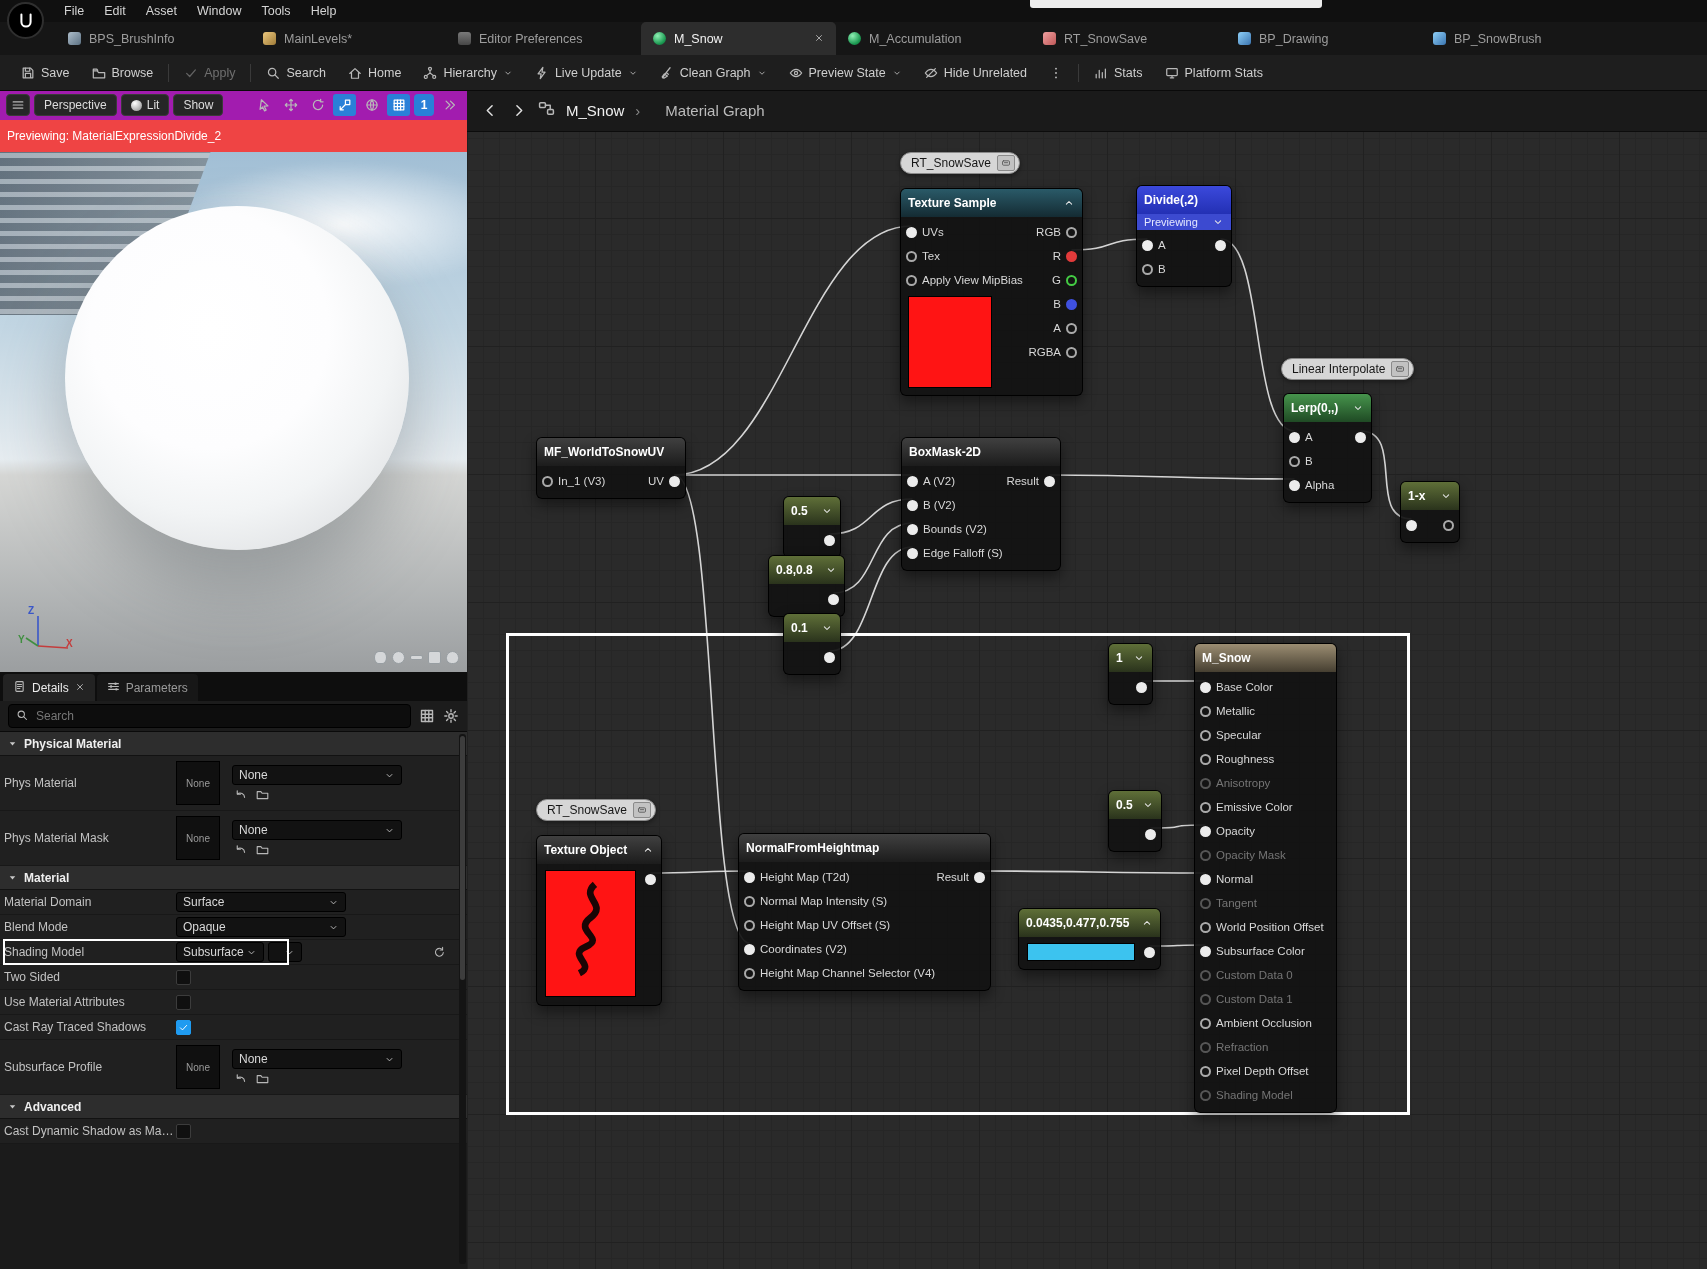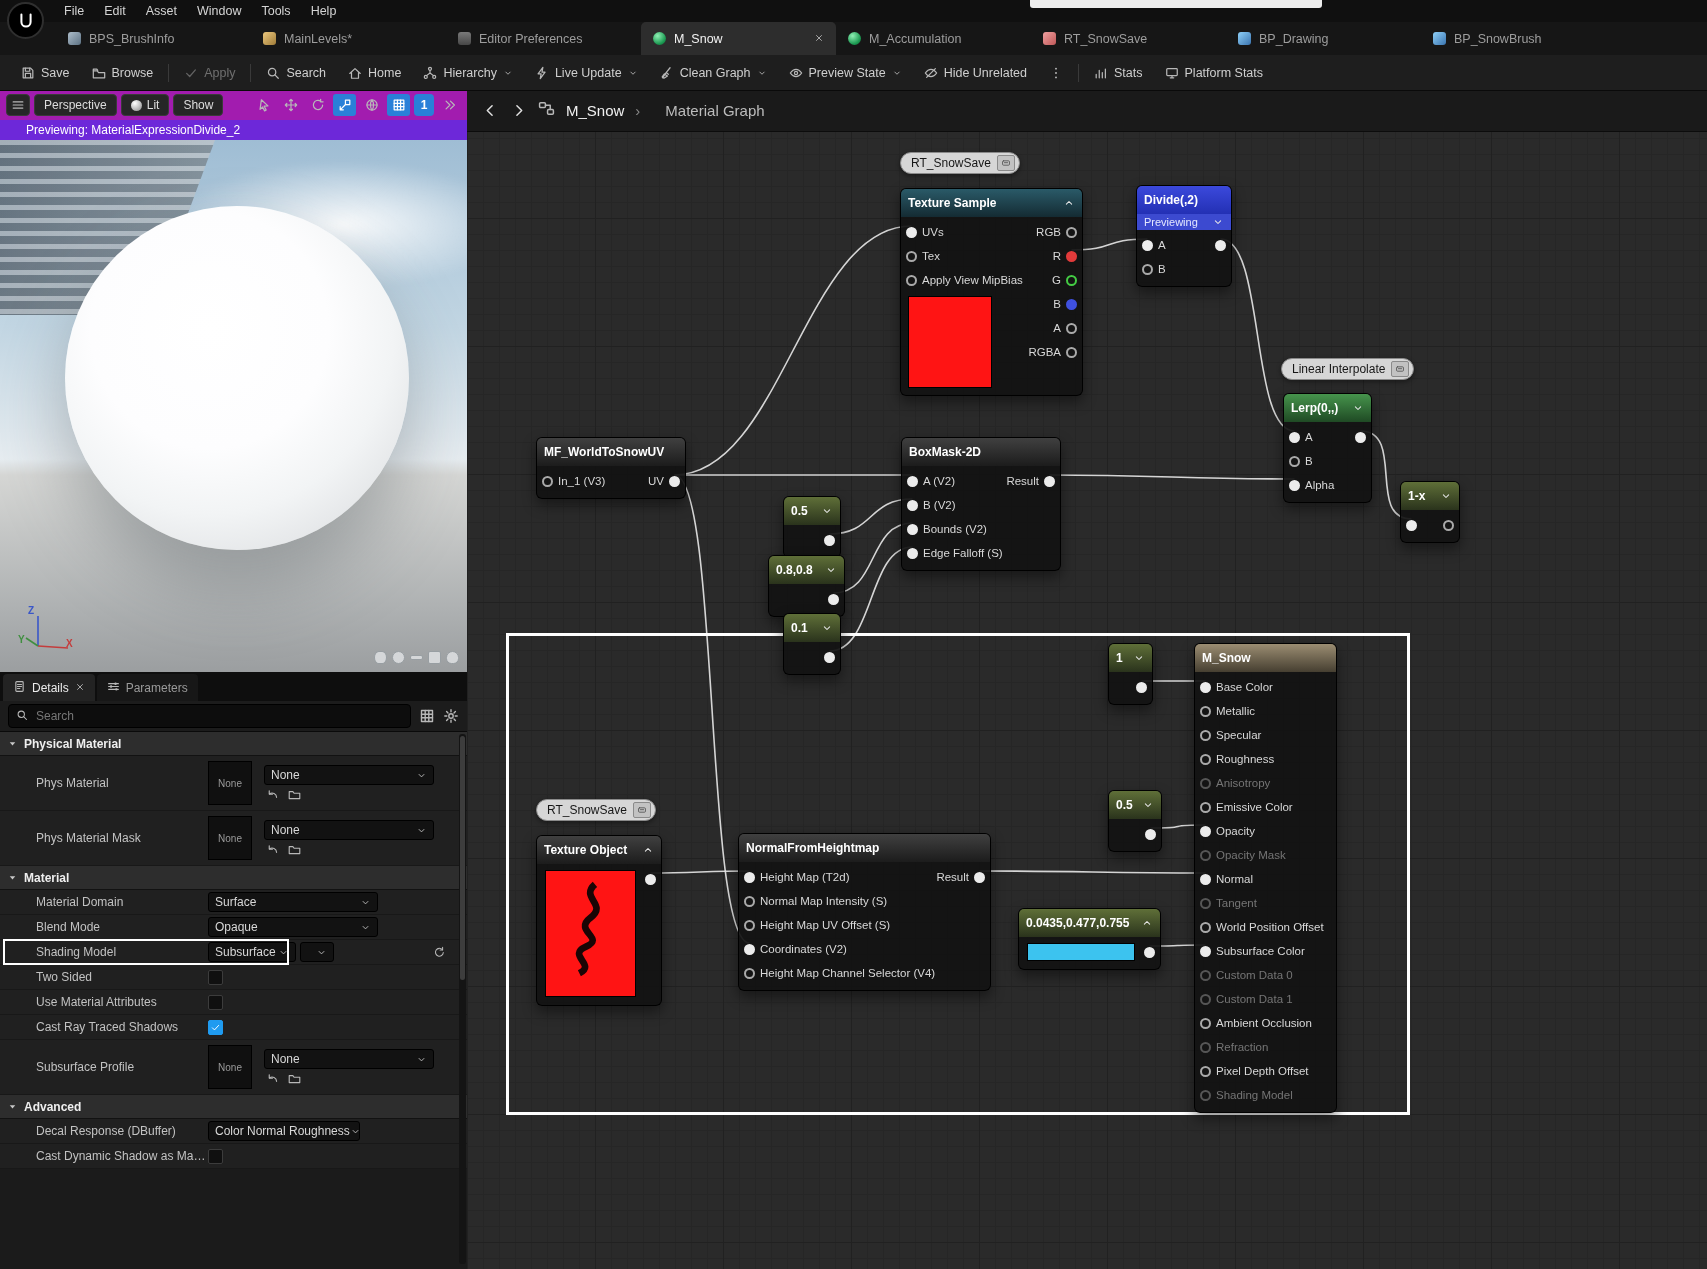--- a/index.html
+++ b/index.html
@@ -42,21 +42,21 @@
   .vp-toolbar{position:relative;height:30px;background:#a21caf;display:flex;align-items:center;gap:4px;padding:0 6px;z-index:5;}
   .vbtn{display:flex;align-items:center;justify-content:center;color:#ddd;font-size:12px;height:22px;border-radius:4px;
     background:#262626;border:1px solid #3a3a3a;padding:0 9px;gap:5px;box-sizing:border-box;}
   .vbtn.sq{width:24px;padding:0;}
   .vbtn.ico{width:23px;padding:0;background:transparent;border:none;}
   .vbtn.ico.active{background:#2a80d8;border-radius:3px;}
   .vbtn.ico.active .ic{stroke:#fff;}
   .vbtn.num{background:#2a80d8;border:none;color:#fff;width:20px;padding:0;font-weight:bold;}
   .vspace{flex:1;}
   .lit-dot{width:11px;height:11px;border-radius:50%;background:radial-gradient(circle at 35% 30%,#fff,#888);}
-  .vp-banner{position:relative;height:20px;background:#6d28d9;color:#fff;font-size:12px;display:flex;align-items:center;padding:0 26px;z-index:5;}
+  .vp-banner{position:relative;height:32px;background:#ef4444;color:#fff;font-size:12px;display:flex;align-items:center;padding:0 7px;z-index:5;}
   .vp-scene{position:absolute;left:0;top:50px;right:0;bottom:0;overflow:hidden;}
   .vp-sky{position:absolute;inset:0;background:linear-gradient(#9fbdd4 0%,#c2d6e3 35%,#e7edf1 60%,#d6d7d5 63%,#aeb1b2 88%,#9b9ea0 100%);}
   .vp-cloud{position:absolute;right:-20px;top:20px;width:320px;height:130px;filter:blur(3px);
     background:radial-gradient(ellipse at 55% 50%,rgba(255,255,255,.95),rgba(255,255,255,0) 70%);}
   .vp-building{position:absolute;left:0;top:0;width:215px;height:175px;opacity:.9;filter:blur(.6px);
     background:repeating-linear-gradient(180deg,rgba(240,245,250,.45) 0 5px,rgba(40,55,70,.12) 5px 13px),linear-gradient(100deg,#64707b,#94a0a8);
     clip-path:polygon(0 0,100% 0,70% 100%,0 100%);}
   .vp-sphere{position:absolute;left:65px;top:66px;width:344px;height:344px;border-radius:50%;
     background:radial-gradient(circle at 42% 36%,#ffffff 0%,#fdfdfe 40%,#f2f4f5 62%,#e3e5e7 80%,#d0d3d5 95%,#c7cacc 100%);
     box-shadow:0 36px 70px rgba(80,86,92,.38);}
@@ -81,21 +81,21 @@
   .d-tab-x .ic{width:10px;height:10px;}
   .d-search{height:30px;background:#1c1c1c;display:flex;align-items:center;padding:0 8px;gap:8px;border-bottom:1px solid #0a0a0a;}
   .srch{flex:1;height:22px;background:#0d0d0d;border:1px solid #000;border-radius:4px;display:flex;align-items:center;padding:0 7px;gap:6px;}
   .srch .ic{width:12px;height:12px;}
   .srch input{flex:1;background:transparent;border:none;outline:none;color:#ddd;font-size:12px;font-family:inherit;}
   .srch input::placeholder{color:#777;}
   .sbtn{display:flex;}
   .sbtn .ic{width:16px;height:16px;}
   .d-sec{height:23px;background:#2d2d2d;border-bottom:1px solid #121212;display:flex;align-items:center;gap:6px;padding:0 7px;font-size:12px;font-weight:bold;color:#efefef;}
   .d-sec .ic{width:11px;height:11px;}
-  .d-row{position:relative;display:flex;align-items:center;min-height:25px;background:#202020;border-bottom:1px solid #181818;padding-left:36px;box-sizing:border-box;}
+  .d-row{position:relative;display:flex;align-items:center;min-height:25px;background:#202020;border-bottom:1px solid #181818;padding-left:4px;box-sizing:border-box;}
   .d-row.asset{height:55px;}
   .d-label{width:172px;flex:none;font-size:12px;color:#c2c2c2;white-space:nowrap;overflow:hidden;text-overflow:ellipsis;}
   .d-ctl{display:flex;align-items:center;gap:4px;}
   .dd{width:170px;height:20px;background:#121212;border:1px solid #000;border-radius:3px;display:flex;align-items:center;justify-content:space-between;
     padding:0 6px;font-size:12px;color:#d8d8d8;box-sizing:border-box;white-space:nowrap;}
   .dd .ic{width:11px;height:11px;}
   .dd.mini{width:34px;}
   .d-row[data-row="shading-model"] .dd:not(.mini){width:88px;}
   .d-row[data-row="decal-response-dbuffer"] .dd{width:152px;}
   .thumb{width:42px;height:42px;background:#101010;border:1px solid #000;display:flex;align-items:center;justify-content:center;font-size:10px;color:#9a9a9a;margin-right:8px;}
@@ -624,31 +624,20 @@
               </div>
             </div>
           </div>
         </div>
         <div class="d-sec">
           <svg class="ic " viewBox="0 0 16 16">
             <path d="M4 6h8l-4 5z" fill="#c8c8c8" stroke="none"></path>
           </svg>
           <span>Advanced</span>
         </div>
-        <div class="d-row dropdown" data-row="decal-response-dbuffer">
-          <div class="d-label">Decal Response (DBuffer)</div>
-          <div class="d-ctl">
-            <div class="dd">
-              <span>Color Normal Roughness</span>
-              <svg class="ic " viewBox="0 0 16 16">
-                <path d="M4.5 6.5L8 10l3.5-3.5"></path>
-              </svg>
-            </div>
-          </div>
-        </div>
         <div class="d-row checkbox" data-row="cast-dynamic-shadow-as-masked">
           <div class="d-label">Cast Dynamic Shadow as Masked</div>
           <div class="d-ctl">
             <div class="cb"></div>
           </div>
         </div>
       </div>
     <div class="d-scroll">
         <div class="d-thumbbar"></div>
       </div>

